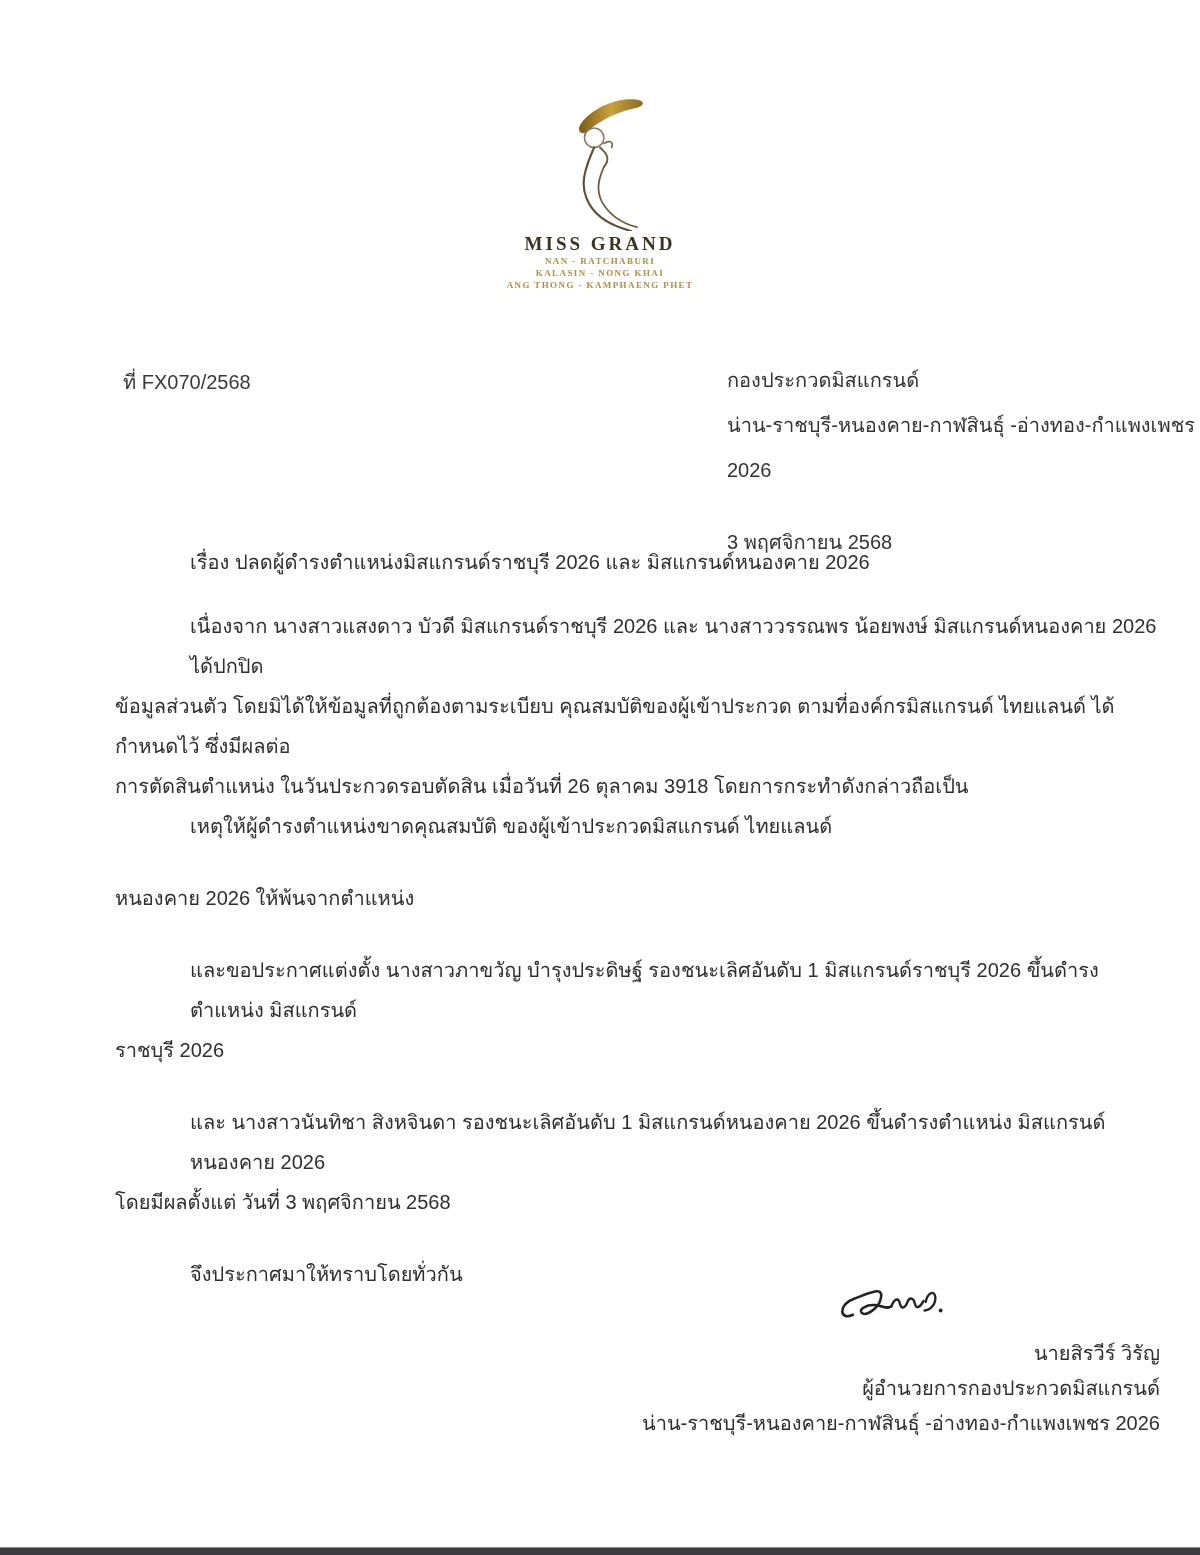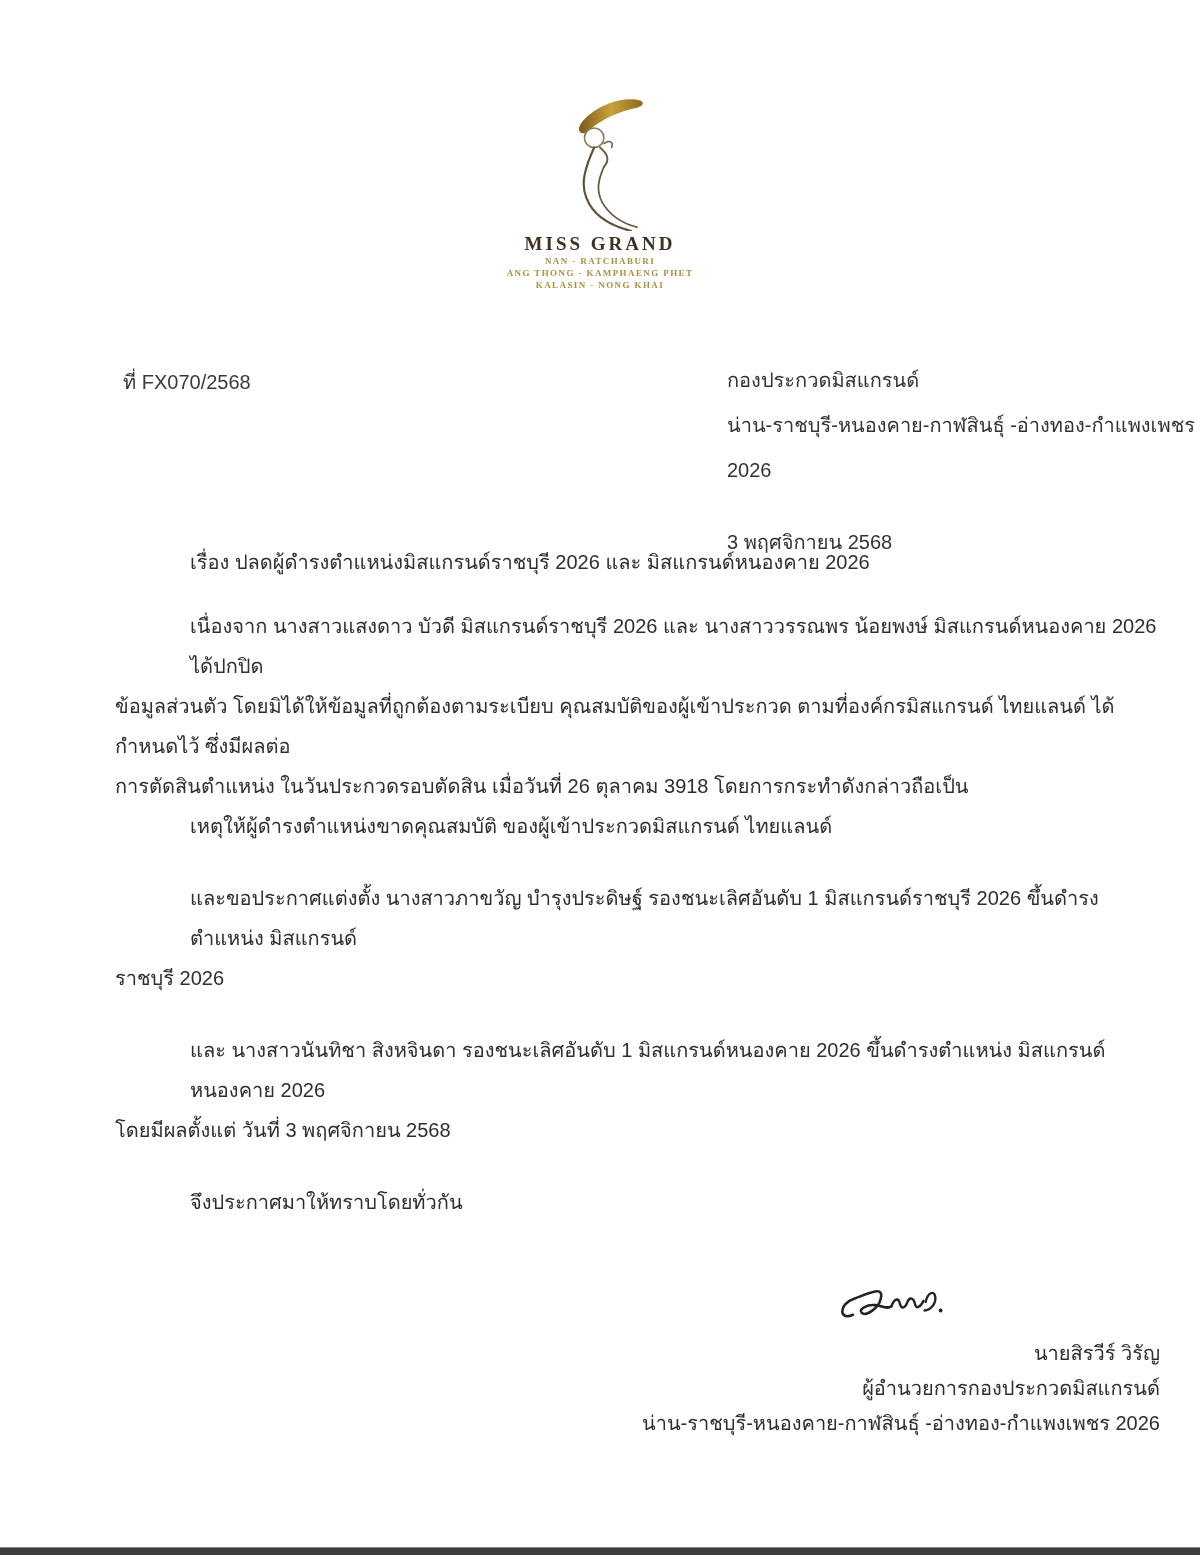--- a/index.html
+++ b/index.html
@@ -114,42 +114,43 @@
       </defs>
       <path d="M40,30 C52,12 84,0 102,6 C106,8 104,12 98,13 C80,16 60,26 46,38 C40,42 36,36 40,30 Z" fill="url(#goldGrad)"></path>
       <circle cx="54" cy="44" r="10" fill="none" stroke="#8a7a5e" stroke-width="1.6"></circle>
       <path d="M64,50 C70,46 74,48 72,54" fill="none" stroke="#6b5a40" stroke-width="1.6" stroke-linecap="round"></path>
       <path d="M60,54 C67,60 71,66 64,74" fill="none" stroke="#6b5a40" stroke-width="2" stroke-linecap="round"></path>
       <path d="M54,54 C44,76 40,92 46,106 C52,122 68,134 92,140" fill="none" stroke="#5f4f36" stroke-width="2.2" stroke-linecap="round"></path>
       <path d="M64,74 C58,88 56,98 62,110 C70,124 82,132 98,136" fill="none" stroke="#6b5a40" stroke-width="1.8" stroke-linecap="round"></path>
     </svg>
     <div class="logo-brand">MISS GRAND</div>
     <div class="logo-sub">NAN - RATCHABURI</div>
+    <div class="logo-sub">KALASIN - NONG KHAI</div>
     <div class="logo-sub">ANG THONG - KAMPHAENG PHET</div>
-    <div class="logo-sub">KALASIN - NONG KHAI</div>
   </div>
 
   <div class="ref-no">ที่ FX070/2568</div>
 
   <div class="sender-block">
     <div>กองประกวดมิสแกรนด์</div>
     <div>น่าน-ราชบุรี-หนองคาย-กาฬสินธุ์ -อ่างทอง-กำแพงเพชร 2026</div>
     <div class="sender-date">3 พฤศจิกายน 2568</div>
   </div>
 
   <div class="subject-line">เรื่อง ปลดผู้ดำรงตำแหน่งมิสแกรนด์ราชบุรี 2026 และ มิสแกรนด์หนองคาย 2026</div>
 
   <div class="letter-body">
     <div class="para">
       <p class="indent">เนื่องจาก นางสาวแสงดาว บัวดี มิสแกรนด์ราชบุรี 2026 และ นางสาววรรณพร น้อยพงษ์ มิสแกรนด์หนองคาย  2026  ได้ปกปิด</p>
       <p>ข้อมูลส่วนตัว โดยมิได้ให้ข้อมูลที่ถูกต้องตามระเบียบ คุณสมบัติของผู้เข้าประกวด ตามที่องค์กรมิสแกรนด์ ไทยแลนด์ ได้กำหนดไว้ ซึ่งมีผลต่อ</p>
       <p>การตัดสินตำแหน่ง ในวันประกวดรอบตัดสิน เมื่อวันที่ 26 ตุลาคม  3918 โดยการกระทำดังกล่าวถือเป็น</p>
       <p class="indent">เหตุให้ผู้ดำรงตำแหน่งขาดคุณสมบัติ ของผู้เข้าประกวดมิสแกรนด์ ไทยแลนด์</p>
     </div>
     <div class="para">
+      <p>หนองคาย 2026 ให้พ้นจากตำแหน่ง</p>
     </div>
     <div class="para">
       <p class="indent">และขอประกาศแต่งตั้ง นางสาวภาขวัญ บำรุงประดิษฐ์  รองชนะเลิศอันดับ 1 มิสแกรนด์ราชบุรี 2026 ขึ้นดำรงตำแหน่ง มิสแกรนด์</p>
       <p>ราชบุรี 2026</p>
     </div>
     <div class="para">
       <p class="indent">และ  นางสาวนันทิชา สิงหจินดา รองชนะเลิศอันดับ 1 มิสแกรนด์หนองคาย 2026 ขึ้นดำรงตำแหน่ง มิสแกรนด์หนองคาย 2026</p>
       <p>โดยมีผลตั้งแต่ วันที่ 3 พฤศจิกายน 2568</p>
     </div>
     <div class="para">

